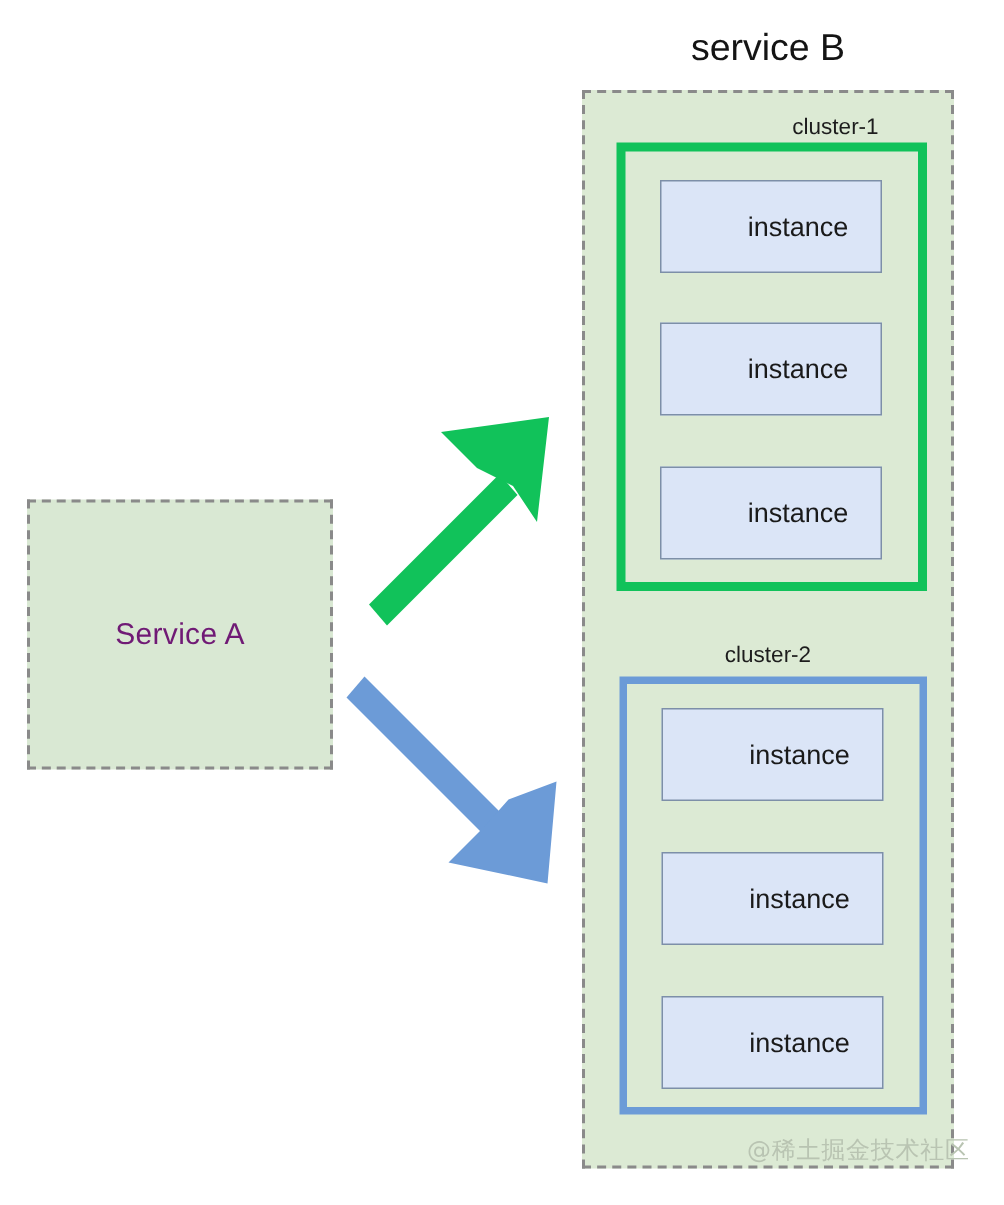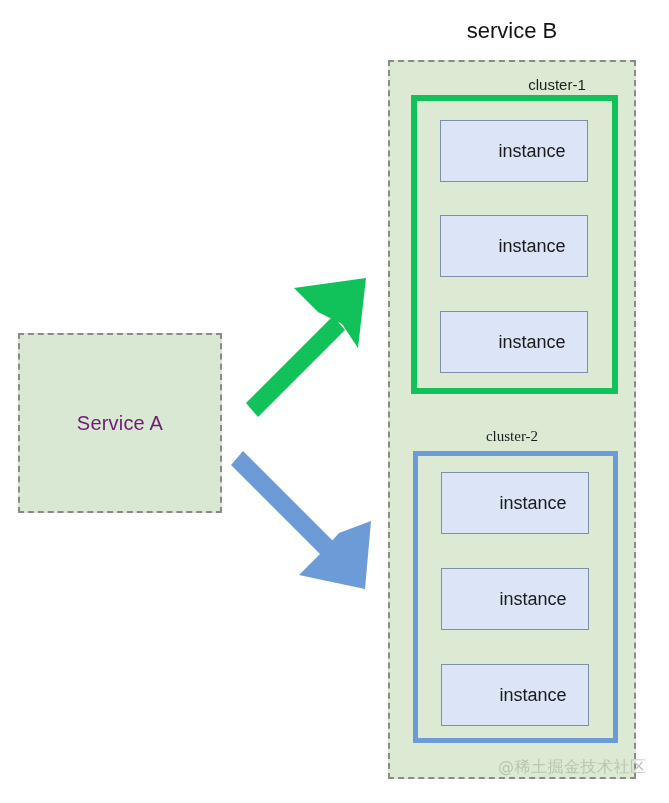--- a/index.html
+++ b/index.html
@@ -45,21 +45,21 @@
     letter-spacing: 0.2px;
   }
 
   
   .service-b-title {
     position: absolute;
     left: 388px;
     top: 18px;
     width: 248px;
     text-align: center;
-    font-size: 22px;
+    font-size: 25px;
     color: #141414;
   }
   .service-b-box {
     position: absolute;
     left: 388px;
     top: 60px;
     width: 248px;
     height: 719px;
     background: #dcead4;
     border: 2px dashed #8a8a8a;
@@ -68,21 +68,21 @@
 
   
   .cluster-label {
     position: absolute;
     width: 248px;
     text-align: center;
     font-size: 15px;
     color: #1d1d1d;
   }
   .cluster-label.c1 { left: 388px; top: 76px; padding-left: 45px; }
-  .cluster-label.c2 { left: 388px; top: 428px; font-family: Liberation Serif, serif; }
+  .cluster-label.c2 { left: 388px; top: 428px; }
 
   
   .cluster-box {
     position: absolute;
     box-sizing: border-box;
     background: transparent;
   }
   .cluster-box.cluster-1 {
     left: 411px;
     top: 95px;

